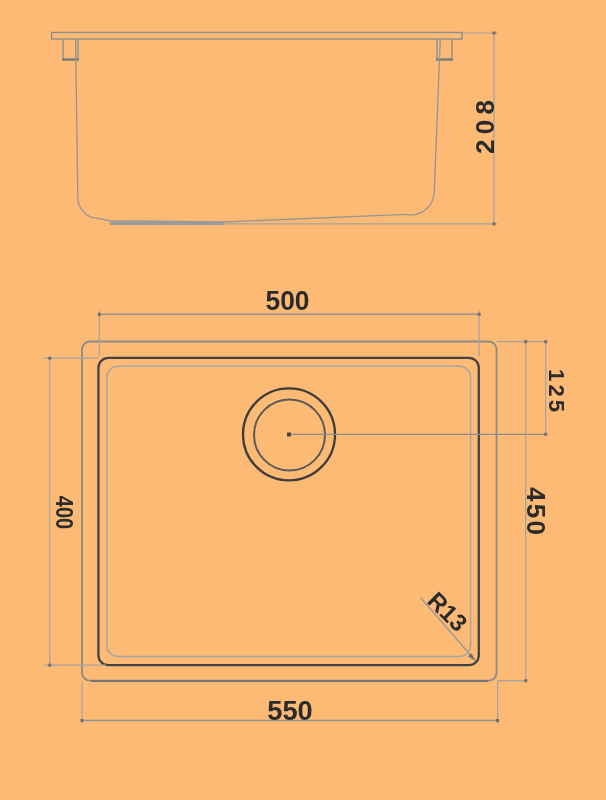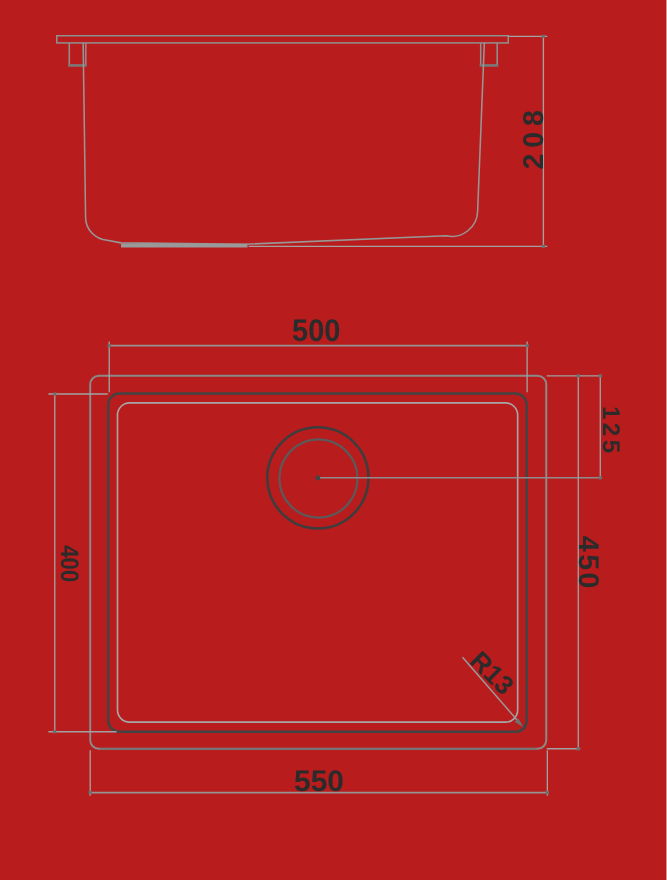--- a/index.html
+++ b/index.html
@@ -1,16 +1,16 @@
 <!DOCTYPE html>
 <html><head>
 <meta charset="utf-8">
 <style>
   html,body{margin:0;padding:0;background:#ffffff;}
-  .page{position:relative;width:606px;height:800px;background:#b91c1c;overflow:hidden;
+  .page{position:relative;width:606px;height:800px;background:#fdba74;overflow:hidden;
         font-family:"Liberation Sans", sans-serif;}
   svg{position:absolute;left:0;top:0;}
   text{font-family:"Liberation Sans", sans-serif;font-weight:700;fill:#2b2b2b;}
 </style>
 </head>
 <body>
 <div class="page">
 <svg width="606" height="800" viewBox="0 0 606 800">
 
   <g>

